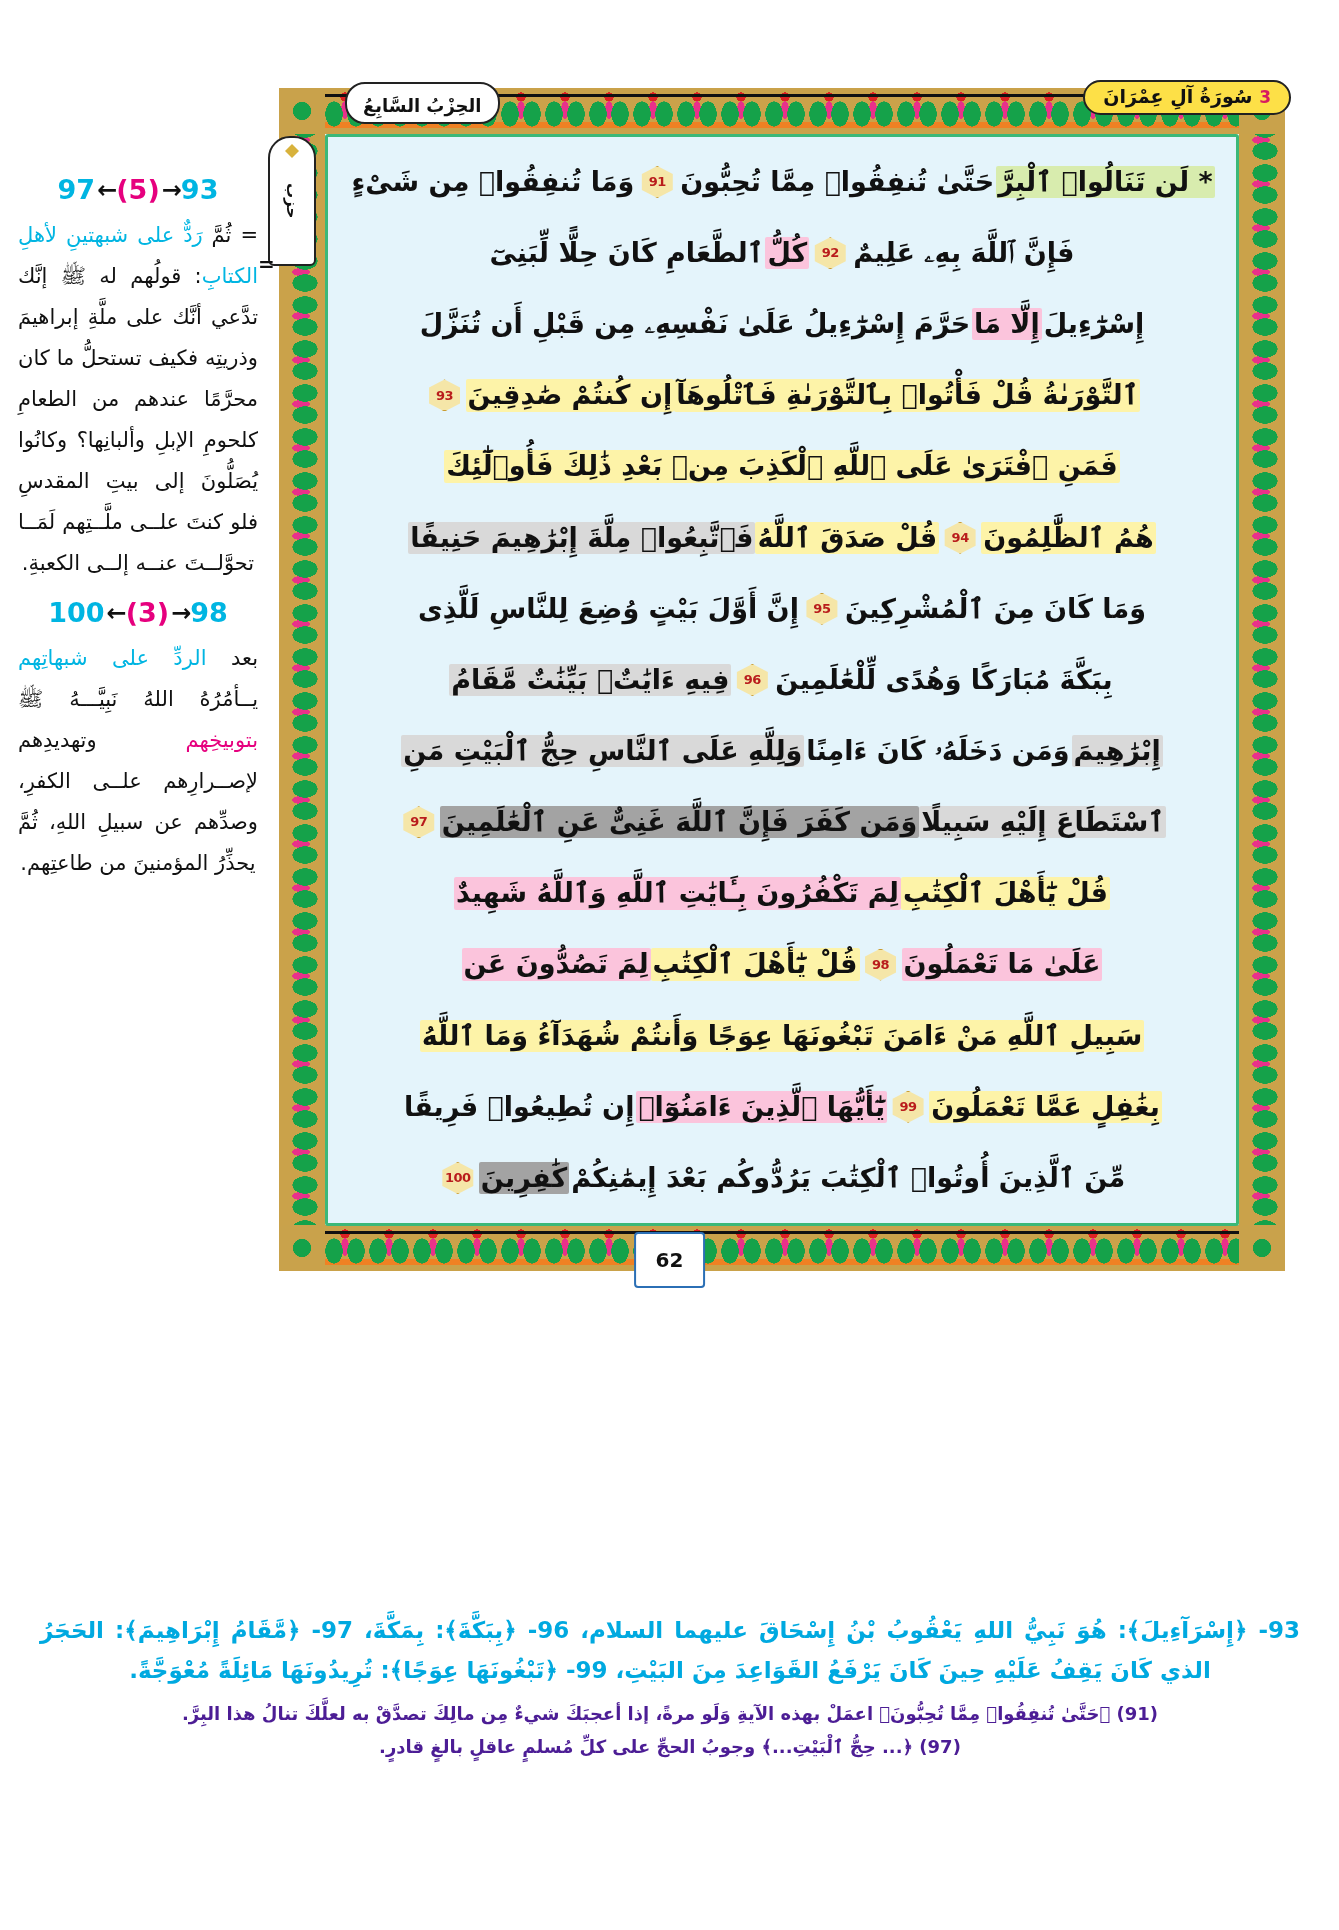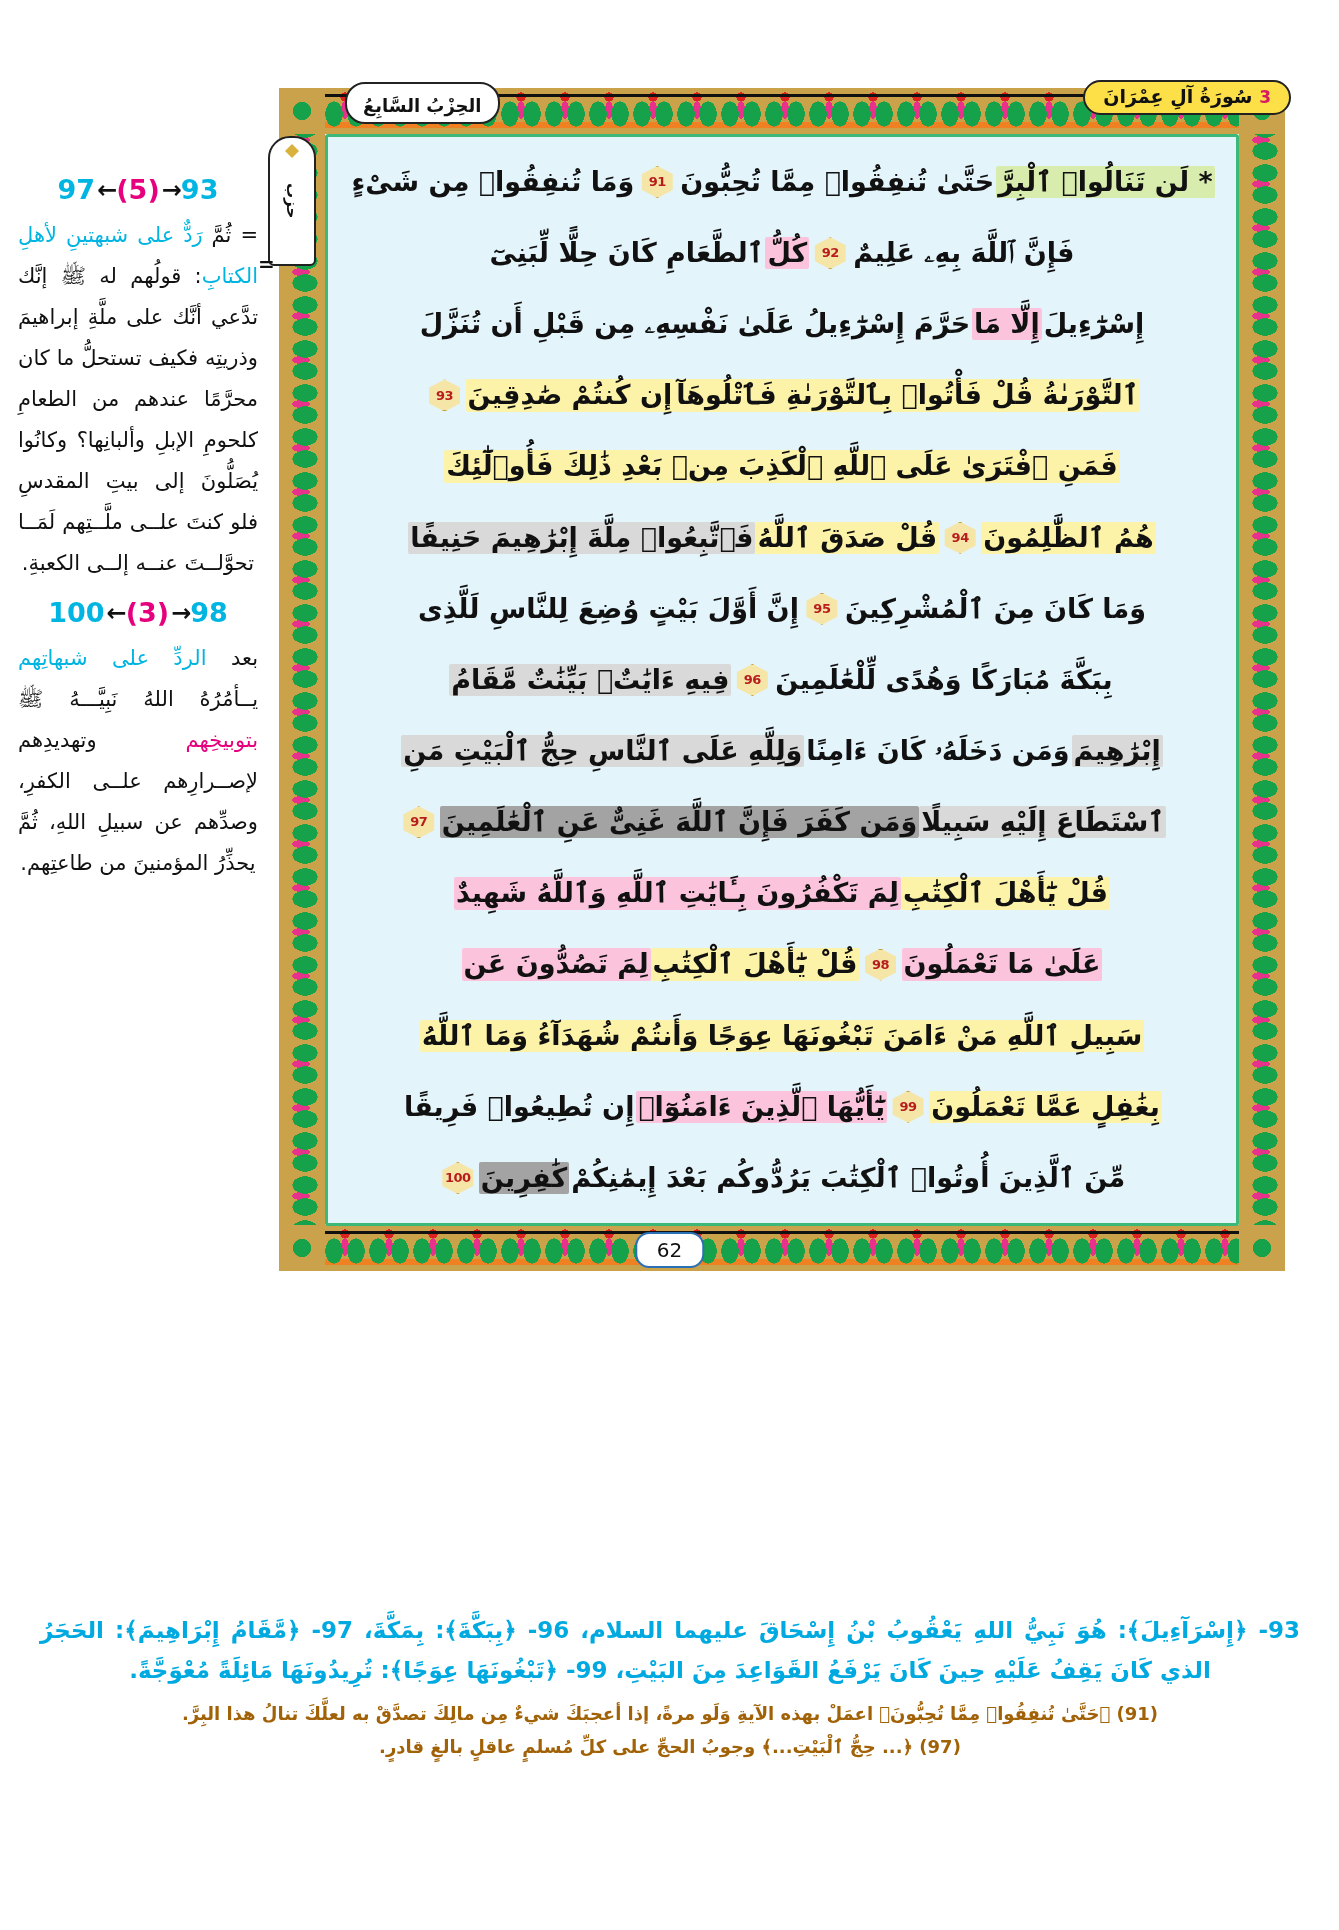--- a/index.html
+++ b/index.html
@@ -92,22 +92,22 @@
     clip-path:polygon(50% 0,100% 50%,50% 100%,0 50%);
   }
   #hizb-eq{
     position:absolute;left:258px;top:252px;font-size:20px;font-weight:bold;color:#111;z-index:32;
   }
 
   
   #page-number{
     position:absolute;left:50%;transform:translateX(-50%);
     top:1232px;
-    background:#fff;border:2px solid #2b6fb5;border-radius:14px;
-    padding:4px 20px;font-size:20px;font-weight:normal;color:#111;z-index:32;
+    background:#fff;border:2px solid #2b6fb5;border-radius:4px;
+    padding:14px 20px;font-size:20px;font-weight:bold;color:#111;z-index:32;
   }
 
   
   #quran-lines{
     position:absolute;left:336px;top:142px;width:892px;height:1076px;
     display:flex;flex-direction:column;justify-content:space-between;
     padding:6px 8px;box-sizing:border-box;
   }
   .qline{
     display:flex;align-items:center;justify-content:center;
@@ -160,21 +160,21 @@
   
   #footnotes{
     position:absolute;left:40px;top:1610px;width:1260px;
     direction:rtl;text-align:center;
   }
   .fn-cyan{
     color:#00a9e0;font-size:23px;font-weight:bold;line-height:1.75;
     text-align:justify;text-align-last:center;
   }
   .fn-magenta{
-    color:#a16207;font-size:18px;font-weight:bold;line-height:1.85;
+    color:#4c1d95;font-size:18px;font-weight:bold;line-height:1.85;
     margin-top:6px;text-align:center;
   }
   .fn-magenta div{direction:rtl;}
 
   
   .corner{
     position:absolute;width:46px;height:46px;z-index:12;
     background:
       radial-gradient(circle 13px at 23px 23px,#15a24a 0 70%,#c9a24b 71% 100%);
     border-radius:6px;

